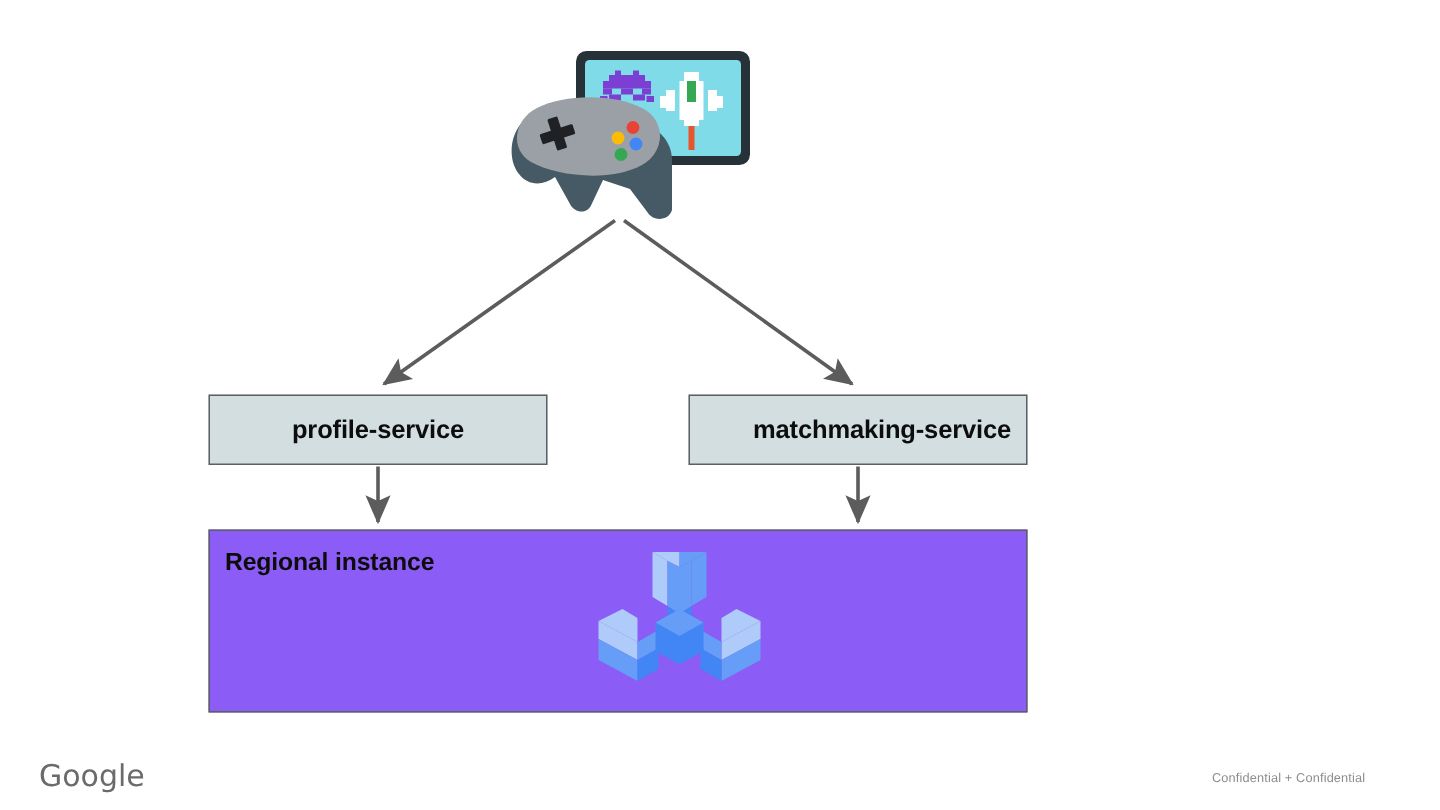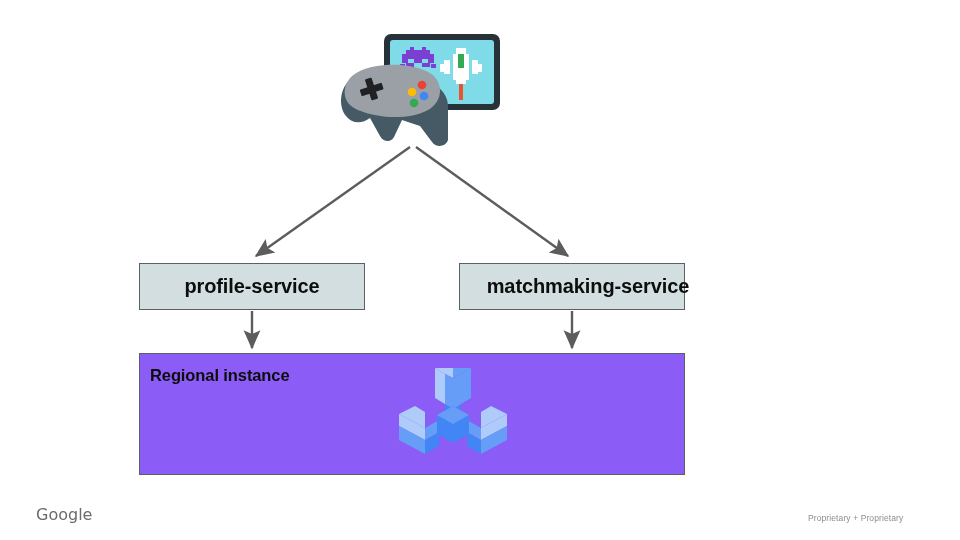--- a/index.html
+++ b/index.html
@@ -41,21 +41,21 @@
   .service-box {
     position: absolute;
     box-sizing: border-box;
     background: #d2dee0;
     border: 1.6px solid #5a6063;
     display: flex;
     align-items: center;
     justify-content: center;
   }
   .service-box .label {
-    font-size: 20px;
+    font-size: 17px;
     font-weight: bold;
     color: #0d0d0d;
     letter-spacing: -0.1px;
     white-space: nowrap;
   }
   #box-profile   { left: 139px; top: 263px; width: 226px; height: 47px; }
   #box-matchmaking { left: 459px; top: 263px; width: 226px; height: 47px; padding-left: 32px; }
 
   
   #box-regional {
@@ -81,24 +81,24 @@
     position: absolute;
     left: 253px;
     top: 8px;
     width: 120px;
     height: 106px;
   }
 
   
   #footer-logo {
     position: absolute;
-    left: 36px;
+    left: 26px;
     top: 505px;
     font-family: "DejaVu Sans", sans-serif;
-    font-size: 16px;
+    font-size: 20px;
     color: #6b6b6b;
     letter-spacing: 0px;
   }
   #footer-note {
     position: absolute;
     left: 808px;
     top: 513px;
     font-size: 8.5px;
     color: #8d8d8d;
     letter-spacing: 0.1px;
@@ -211,15 +211,15 @@
       <polygon points="114,64 114,78 88,92 88,78" fill="#669df6"></polygon>
       <polygon points="88,78 88,92 74,84 74,70" fill="#4285f4"></polygon>
       <polygon points="88,66 74,58 74,70 88,78" fill="#669df6"></polygon>
 
       <polygon points="60,44 76,53 76,72 60,81 44,72 44,53" fill="#4285f4"></polygon>
       <polygon points="60,44 76,53 60,62 44,53" fill="#669df6"></polygon>
     </svg>
   </div>
 
   <div id="footer-logo">Google</div>
-  <div id="footer-note">Proprietary + Proprietary</div>
+  <div id="footer-note">Confidential + Confidential</div>
 
 </div>
 
 </body></html>

